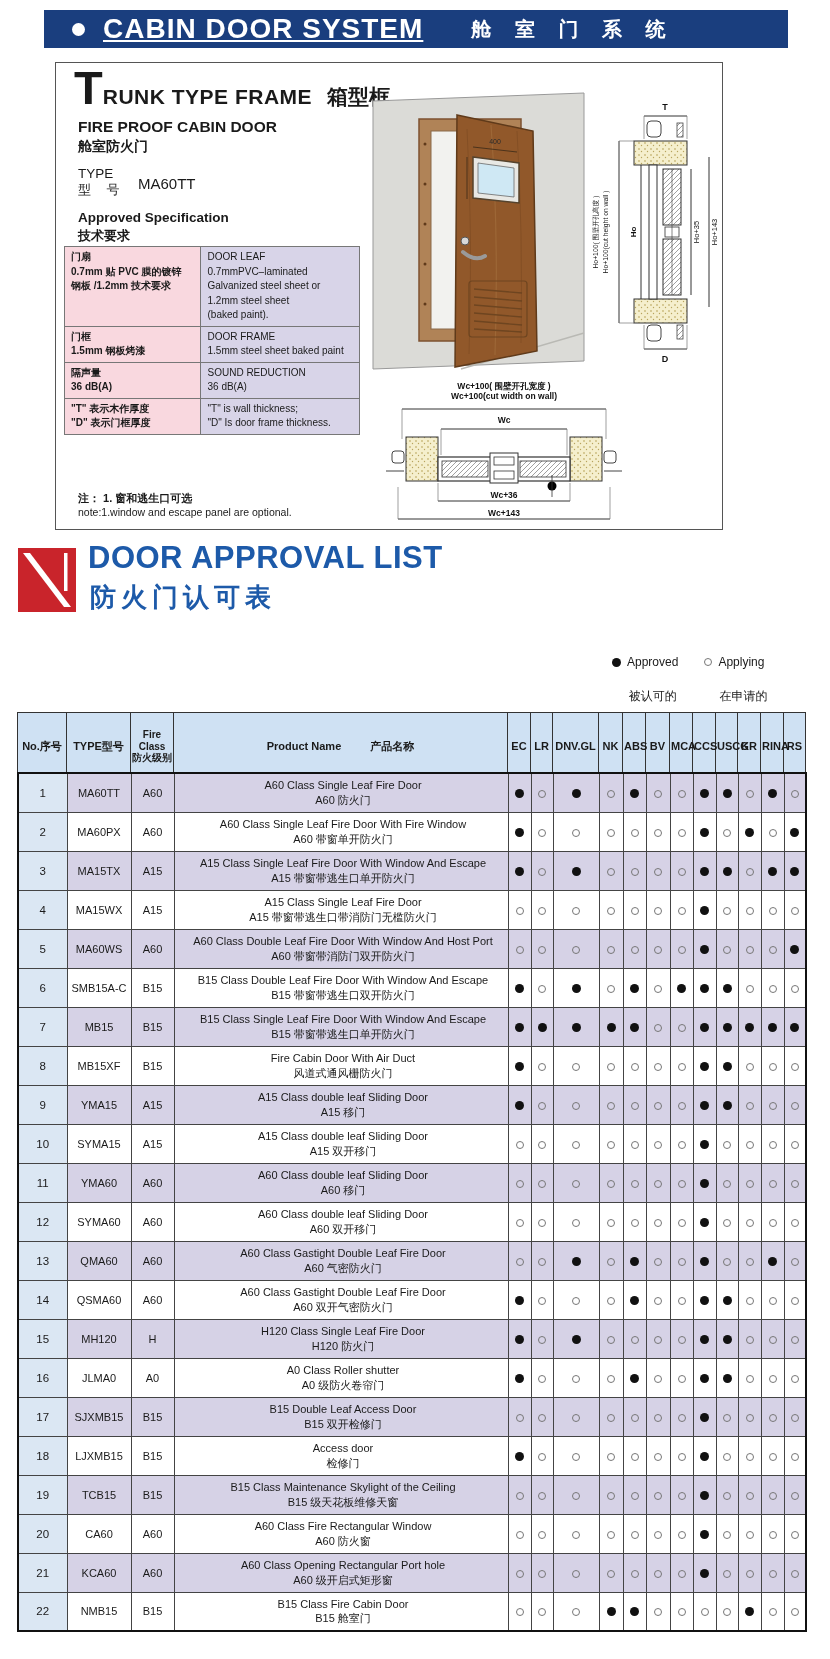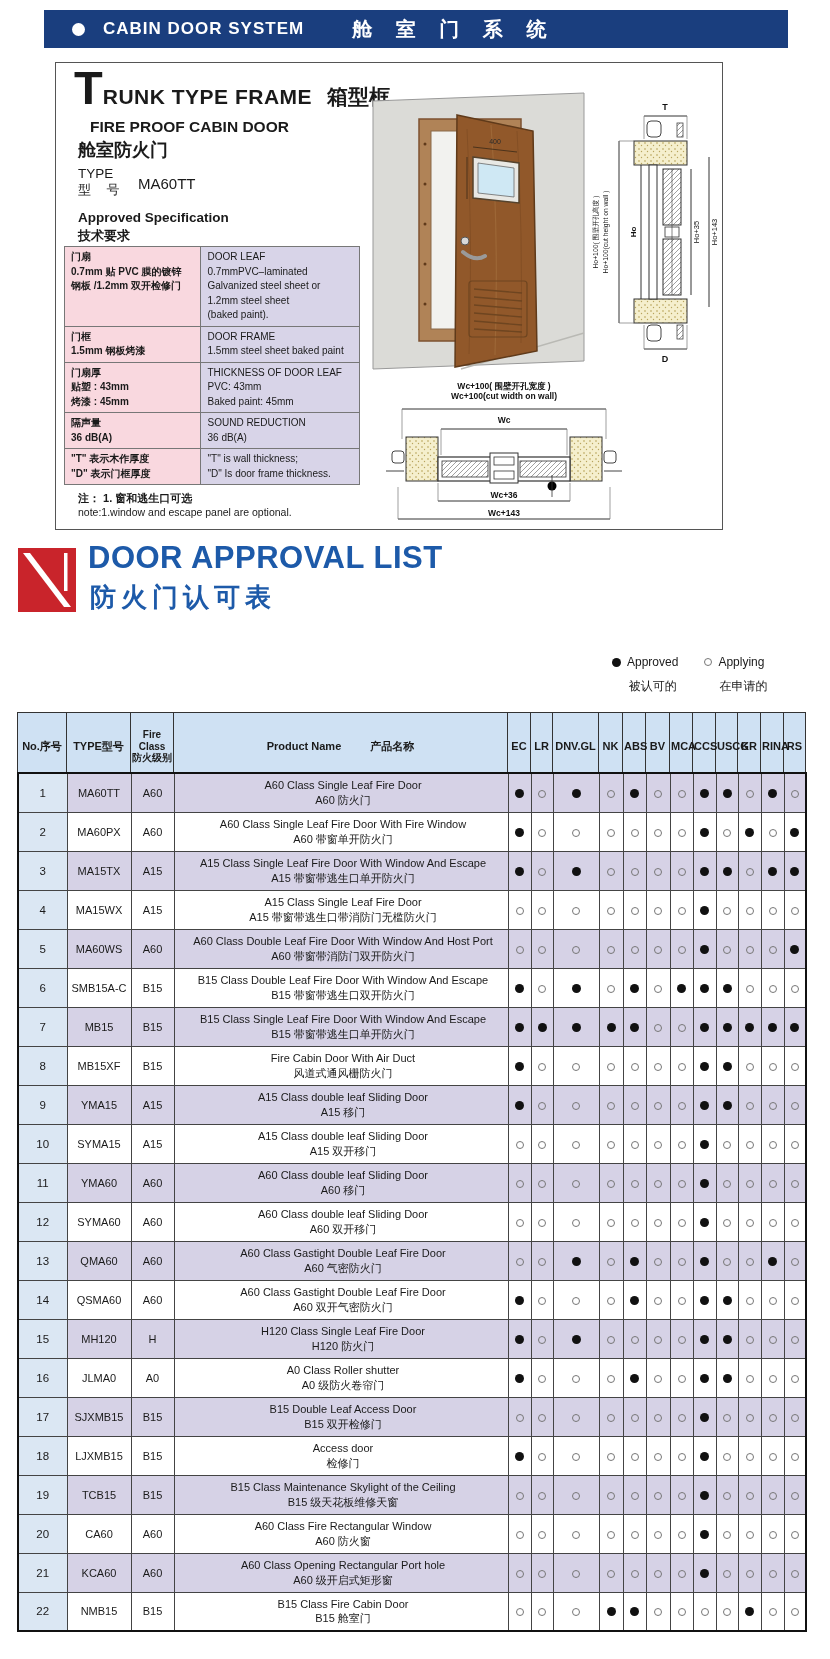--- a/index.html
+++ b/index.html
@@ -3,32 +3,32 @@
 <meta charset="utf-8">
 <style>
   * { margin:0; padding:0; box-sizing:border-box; }
   body { background:#fff; font-family:"Liberation Sans", sans-serif; color:#1a1a1a; }
   #page { position:relative; width:830px; height:1659px; background:#ffffff; overflow:hidden; }
 
   
   .banner { position:absolute; left:44px; top:10px; width:744px; height:38px;
     background:#1a3e7e; color:#fff; display:flex; align-items:center; gap:18px; padding-left:28px; }
   .banner .bullet { width:13px; height:13px; border-radius:50%; background:#fff; }
-  .banner .b-en { font-size:17px; font-weight:bold; letter-spacing:1px; }
+  .banner .b-en { font-size:28px; font-weight:bold; letter-spacing:1px;text-decoration:underline; }
   .banner .b-zh { font-size:20px; font-weight:bold; letter-spacing:9px; margin-left:30px; }
 
   
   .frame-box { position:absolute; left:55px; top:62px; width:668px; height:468px;
     border:1px solid #555; background:#fff; }
   .sec-title { position:absolute; left:18px; top:4px; display:flex; align-items:baseline; }
   .dropcap { font-size:47px; font-weight:bold; line-height:0.9; }
   .title-rest { font-size:21px; font-weight:bold; letter-spacing:0.5px; }
   .title-zh { font-size:21px; font-weight:bold; margin-left:15px; }
-  .subtitle-en { position:absolute; left:22px; top:55px; font-size:15.5px; font-weight:bold;margin-left:12px; }
-  .subtitle-zh { position:absolute; left:22px; top:75px; font-size:18px; font-weight:bold; }
+  .subtitle-en { position:absolute; left:22px; top:55px; font-size:15.5px; font-weight:bold; }
+  .subtitle-zh { position:absolute; left:22px; top:75px; font-size:14px; font-weight:bold; }
   .type-block { position:absolute; left:22px; top:103px; }
   .type-en { font-size:13.5px; line-height:16px; }
   .type-zh { font-size:13px; letter-spacing:6px; line-height:16px; }
   .type-value { position:absolute; left:60px; top:9px; font-size:15px; }
   .spec-title-en { position:absolute; left:22px; top:147px; font-size:13.5px; font-weight:bold; }
   .spec-title-zh { position:absolute; left:22px; top:164px; font-size:13px; font-weight:bold; }
 
   table.spec { position:absolute; left:8px; top:183px; width:296px; border-collapse:collapse; }
   table.spec td { border:1px solid #777; padding:3px 6px; vertical-align:top;
     font-size:10px; line-height:1.45; }
@@ -42,21 +42,21 @@
   .vsec { position:absolute; left:533px; top:36px; }
   .hsec { position:absolute; left:328px; top:316px; }
 
   
   .ap-logo { position:absolute; left:18px; top:548px; }
   .ap-title { position:absolute; left:88px; top:540px; font-size:31px; font-weight:bold; color:#1d5aa9; letter-spacing:0.5px; }
   .ap-title-zh { position:absolute; left:90px; top:580px; font-size:26px; font-weight:bold; color:#1d5aa9; letter-spacing:5px; }
 
   
   .legend { position:absolute; left:612px; top:655px; display:flex; gap:26px; font-size:12px; }
-  .legend-item { display:flex; flex-direction:column; gap:9px; }
+  .legend-item { display:flex; flex-direction:column; gap:19px; }
   .legend-top { display:flex; align-items:center; gap:6px; }
   .legend-zh { padding-left:15px; font-size:12px;text-align:center; }
 
   .dot { display:inline-block; border-radius:50%; }
   .dot-filled { width:9px; height:9px; background:#111; }
   .dot-empty { width:8px; height:8px; border:1.2px solid #777; background:transparent; }
 
   
   table.apv { border-collapse:collapse; table-layout:fixed; position:absolute; left:17px; width:789px; }
   table.apv-head { top:712px; }
@@ -105,50 +105,38 @@
 
     <div class="spec-title-en">Approved Specification</div>
     <div class="spec-title-zh">技术要求</div>
 
     <table class="spec">
       <tbody>
           <tr>
             <td class="spec-zh">
               <div>门扇</div>
               <div>0.7mm 贴 PVC 膜的镀锌</div>
-              <div>钢板 /1.2mm 双开检修门</div>
+              <div>钢板 /1.2mm 技术要求</div>
             </td>
             <td class="spec-en">
               <div>DOOR LEAF</div>
               <div>0.7mmPVC–laminated</div>
               <div>Galvanized steel sheet or</div>
               <div>1.2mm steel sheet</div>
               <div>(baked paint).</div>
             </td>
           </tr>
           <tr>
             <td class="spec-zh">
               <div>门框</div>
               <div>1.5mm 钢板烤漆</div>
             </td>
             <td class="spec-en">
               <div>DOOR FRAME</div>
               <div>1.5mm steel sheet baked paint</div>
-            </td>
-          </tr>
-          <tr>
-            <td class="spec-zh">
-              <div>门扇厚</div>
-              <div>贴塑 : 43mm</div>
-              <div>烤漆 : 45mm</div>
-            </td>
-            <td class="spec-en">
-              <div>THICKNESS OF DOOR LEAF</div>
-              <div>PVC: 43mm</div>
-              <div>Baked paint: 45mm</div>
             </td>
           </tr>
           <tr>
             <td class="spec-zh">
               <div>隔声量</div>
               <div>36 dB(A)</div>
             </td>
             <td class="spec-en">
               <div>SOUND REDUCTION</div>
               <div>36 dB(A)</div>

